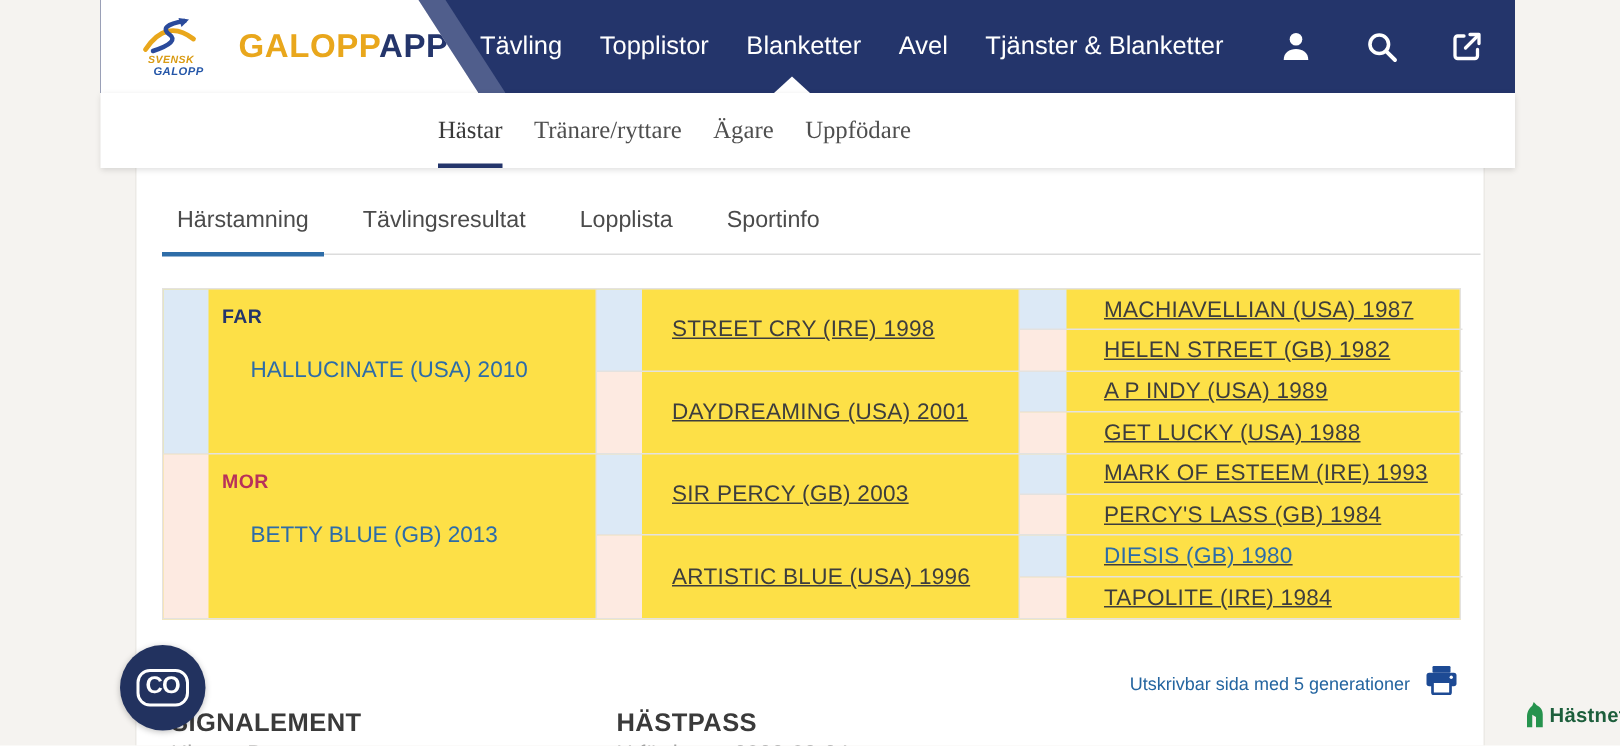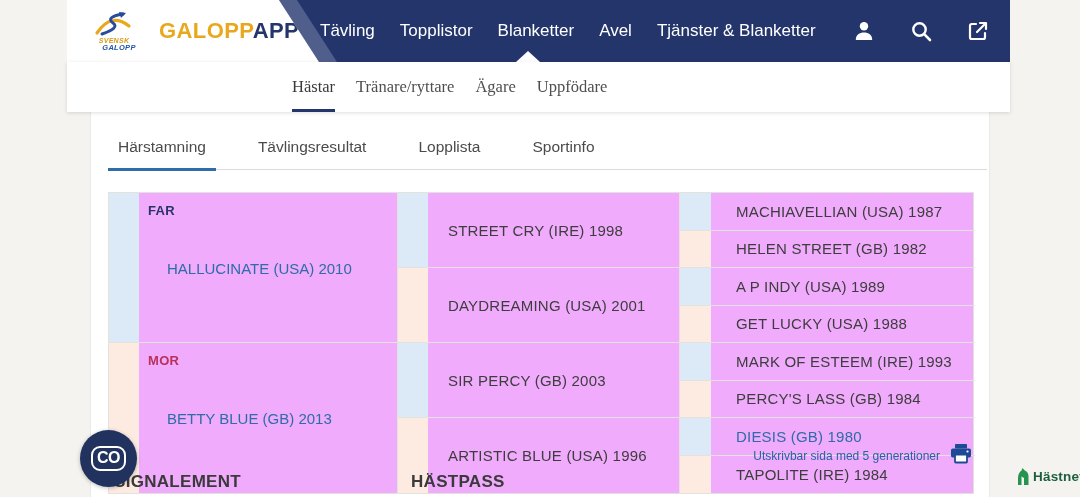--- a/index.html
+++ b/index.html
@@ -43,28 +43,28 @@
     box-shadow:0 1px 4px rgba(0,0,0,.13); z-index:2; }
   .subnav-items { position:absolute; left:225px; top:0; height:50px; display:flex; gap:21px;font-family:Liberation Serif, serif; }
   .subnav-item { font-size:16.5px; color:#4f4f4f; display:flex; align-items:center; height:50px; cursor:pointer; white-space:nowrap; }
   .subnav-item.active { color:#3a3a3a; box-shadow:inset 0 -3px 0 #24356b; }
 
   
   .panel { position:absolute; left:90px; top:112px; width:900px; height:385px; background:#fff;
     border-left:1px solid #eceae6; border-right:1px solid #eceae6; }
 
   .tabs { position:absolute; left:17px; right:2px; top:13px; height:45px;
-    border-bottom:1px solid #dcdcdc; display:flex; gap:32px; }
+    border-bottom:1px solid #dcdcdc; display:flex; gap:16px; }
   .tab { padding:0 10px; display:flex; align-items:center; font-size:15.5px; color:#4b4b4b; cursor:pointer; white-space:nowrap; }
   .tab.active { border-bottom:3.5px solid #2e6da8; margin-bottom:-2px; }
 
   
-  .pedigree { position:absolute; left:17px; top:80px; width:866px; height:302px;
+  .pedigree { position:absolute; left:17px; top:80px; width:866px; height:221px;
     display:grid; grid-template-columns:30px 259px 30px 252px 31px 264px;
-    grid-template-rows:repeat(8, 1fr); border:1px solid #e4e2df; background:#f0abfc; }
+    grid-template-rows:repeat(8, 1fr); border:1px solid #e4e2df; background:#fde047;text-decoration:underline; }
   .bb { border-bottom:1px solid #e4e2df; }
   .br { border-right:1px solid #e4e2df; }
   .strip-blue { background:#dce9f6; }
   .strip-pink { background:#fdeae1; }
   .pcell { position:relative; }
   .role-label { position:absolute; left:9px; top:10px; font-size:13px; font-weight:bold; letter-spacing:.3px; }
   .role-far { color:#24356b; }
   .role-mor { color:#b8315a; }
   .pname { position:absolute; left:28px; top:50%; transform:translateY(-50%); font-size:15px; }
   .ncell { display:flex; align-items:center; padding-left:20px; font-size:15px; color:#3d3d3d; letter-spacing:.2px; white-space:nowrap; }

